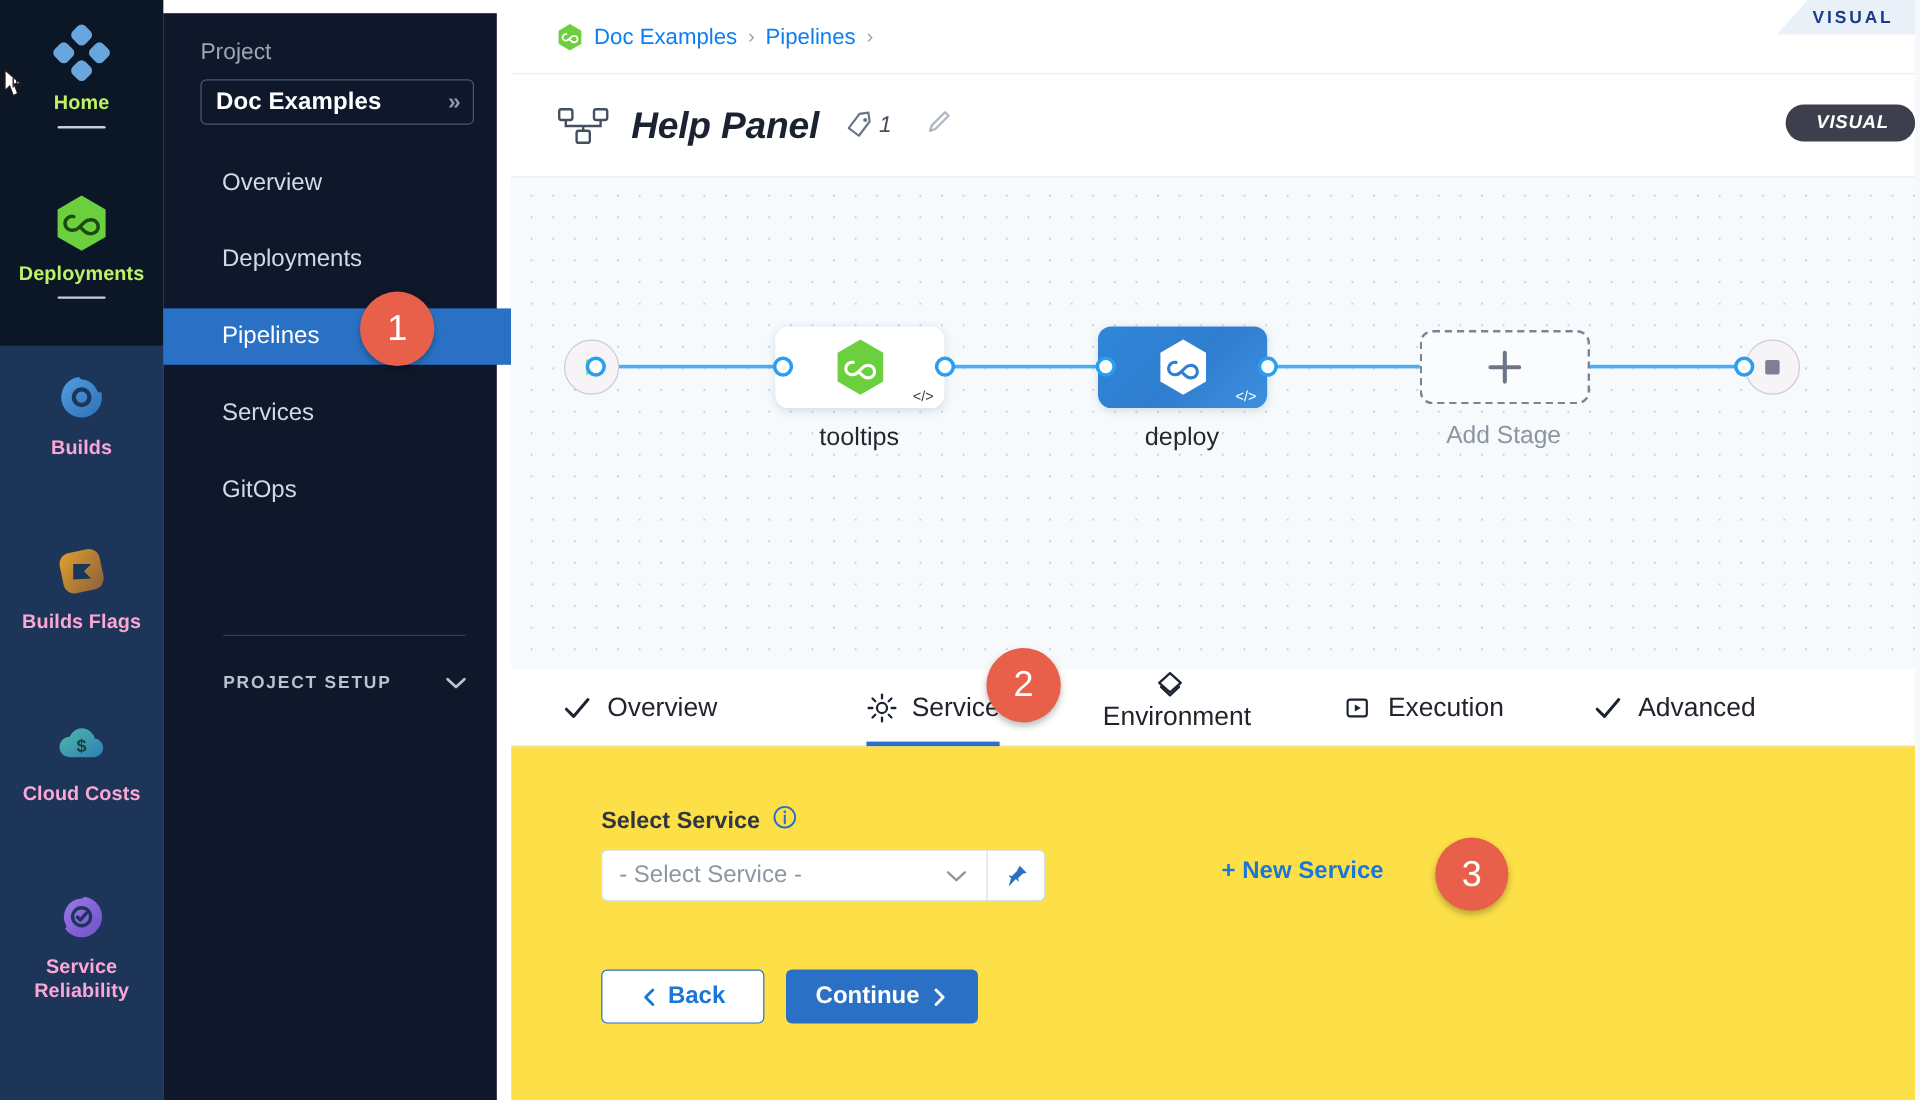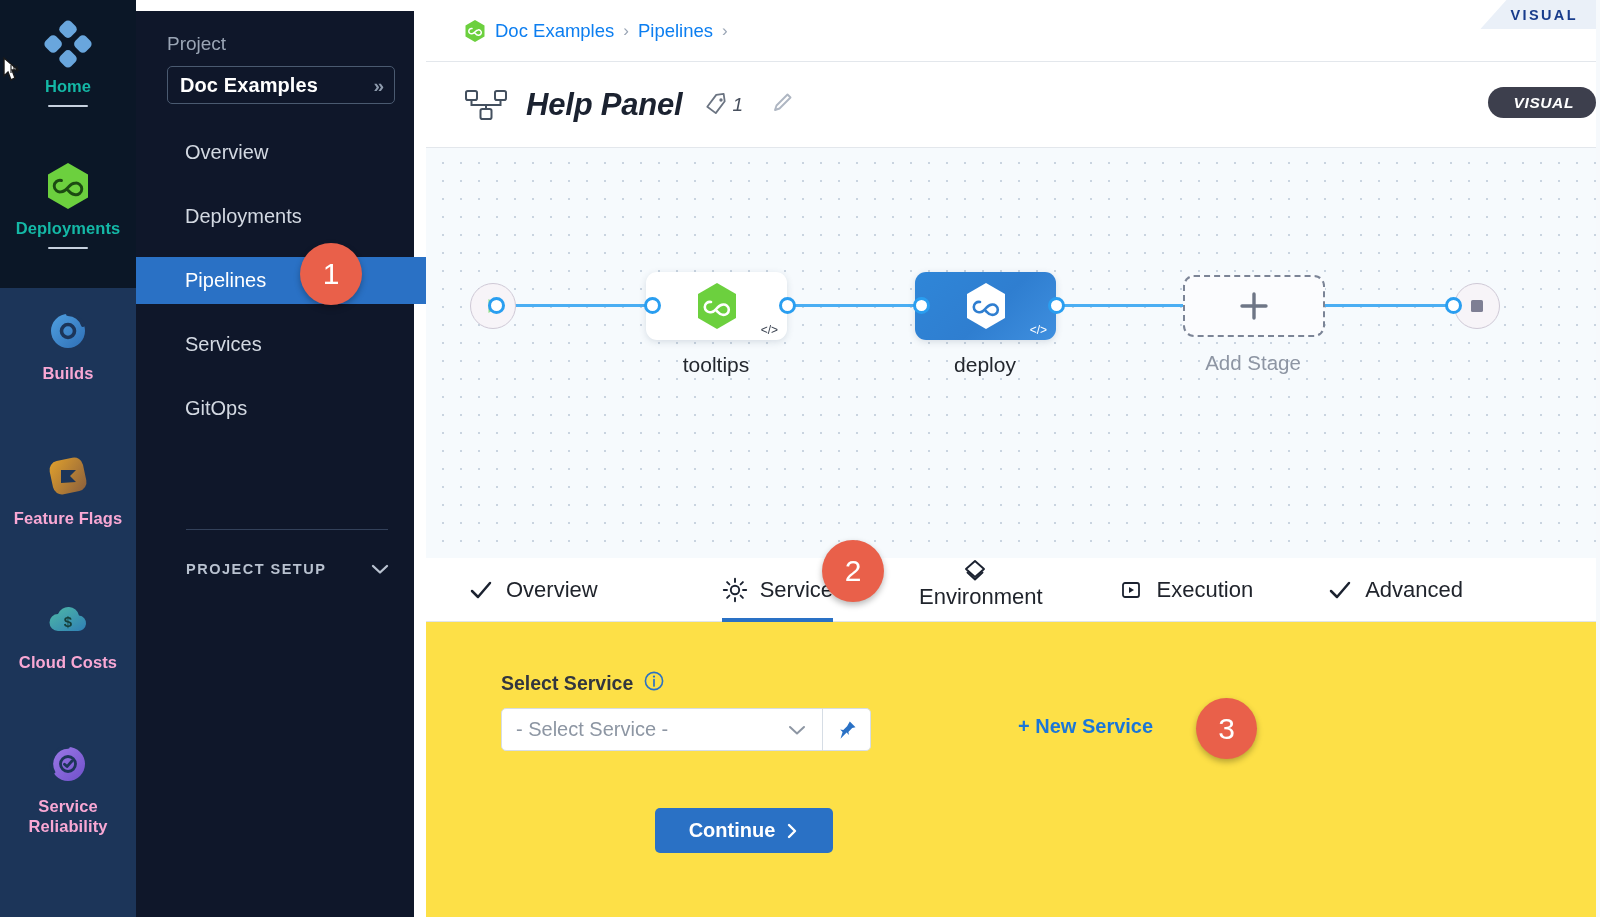--- a/index.html
+++ b/index.html
@@ -24,21 +24,21 @@
     position: absolute; left: 0; width: 136px;
     display: flex; flex-direction: column; align-items: center;
     cursor: pointer;
   }
   .rail-ico { width: 52px; height: 52px; display:block; }
   .rail-label {
     margin-top: 7px; font-size: 16.5px; font-weight: 700;
     color: #f9a8d4; text-align: center; line-height: 1.2;
     letter-spacing: .1px;
   }
-  .rail-item.on .rail-label { color: #14b8a6; }
+  .rail-item.on .rail-label { color: #bef264; }
   .rail-underline {
     margin-top: 8px; width: 40px; height: 2.5px; background: #c6d0de; border-radius: 2px;
   }
 
   
   .cursor { position: absolute; left: 2px; top: 56px; width: 26px; height: 30px; }
 
   
   .psidebar {
     position: absolute; left: 136px; top: 11px; width: 278px; height: 917px;
@@ -209,21 +209,21 @@
     font-size: 20px; font-weight: 700; color: #1a76d8; cursor: pointer;
   }
   .btn-back {
     position: absolute; left: 75px; top: 186px; width: 136px; height: 45px;
     background: #ffffff; border: 1.4px solid #2a71c5; border-radius: 5px;
     color: #1a76d8; font-size: 20px; font-weight: 700;
     display: flex; align-items: center; justify-content: center; gap: 9px;
     cursor: pointer;
   }
   .btn-cont {
-    position: absolute; left: 229px; top: 186px; width: 178px; height: 45px;
+    position: absolute; left: 229px; top: 186px; width: 160px; height: 45px;
     background: #2a71c5; border-radius: 5px;
     color: #ffffff; font-size: 20px; font-weight: 700;
     display: flex; align-items: center; justify-content: center; gap: 10px;
     cursor: pointer;
   }
 
   
   .callout {
     position: absolute; border-radius: 50%;
     background: #e9604a; color: #ffffff;
@@ -282,21 +282,21 @@
       <svg class="rail-ico" viewBox="0 0 52 52">
         <defs>
             <linearGradient id="gf" x1="0" y1="0" x2="1" y2="1">
           <stop offset="0" stop-color="#e0a02c"></stop>
               <stop offset="1" stop-color="#8a5f3d"></stop>
             </linearGradient>
           </defs>
         <rect x="9" y="9" width="34" height="34" rx="9" transform="rotate(-12 26 26)" fill="url(#gf)"></rect>
         <path d="M19 33 L19 20 L34 20 L28 26 L34 32 Z" fill="#1c3559"></path>
       </svg>
-      <div class="rail-label">Feature Flags</div>
+      <div class="rail-label">Builds Flags</div>
     </div>
 
     <div class="rail-item" style="top:594px;">
       <svg class="rail-ico" viewBox="0 0 52 52">
         <defs>
             <linearGradient id="gc" x1="0" y1="0" x2="1" y2="1">
           <stop offset="0" stop-color="#4fb9a6"></stop>
               <stop offset="1" stop-color="#2f7fb5"></stop>
             </linearGradient>
           </defs>
@@ -525,20 +525,26 @@
 
       <div class="pin-box">
         <svg width="22" height="22" viewBox="0 0 22 22">
           <path d="M13.8 2.5 L19.5 8.2 L16.2 9.1 L12.4 12.9 L13 16 L10.6 13.6 L4.5 19.7 L6.6 12.9
                    L4.2 10.5 L7.3 11.1 L11.1 7.3 Z" fill="#2a71c5"></path>
         </svg>
       </div>
 
       <div class="new-service">+ New Service</div>
 
+      <div class="btn-back">
+        <svg width="14" height="18" viewBox="0 0 14 18">
+          <path d="M10 3 L4 9 L10 15" fill="none" stroke="#1a76d8" stroke-width="2.4" stroke-linecap="round" stroke-linejoin="round"></path>
+        </svg>
+        <span>Back</span>
+      </div>
 
       <div class="btn-cont">
         <span>Continue</span>
         <svg width="14" height="18" viewBox="0 0 14 18">
           <path d="M4 3 L10 9 L4 15" fill="none" stroke="#ffffff" stroke-width="2.4" stroke-linecap="round" stroke-linejoin="round"></path>
         </svg>
       </div>
     </div>
   </div>
 

